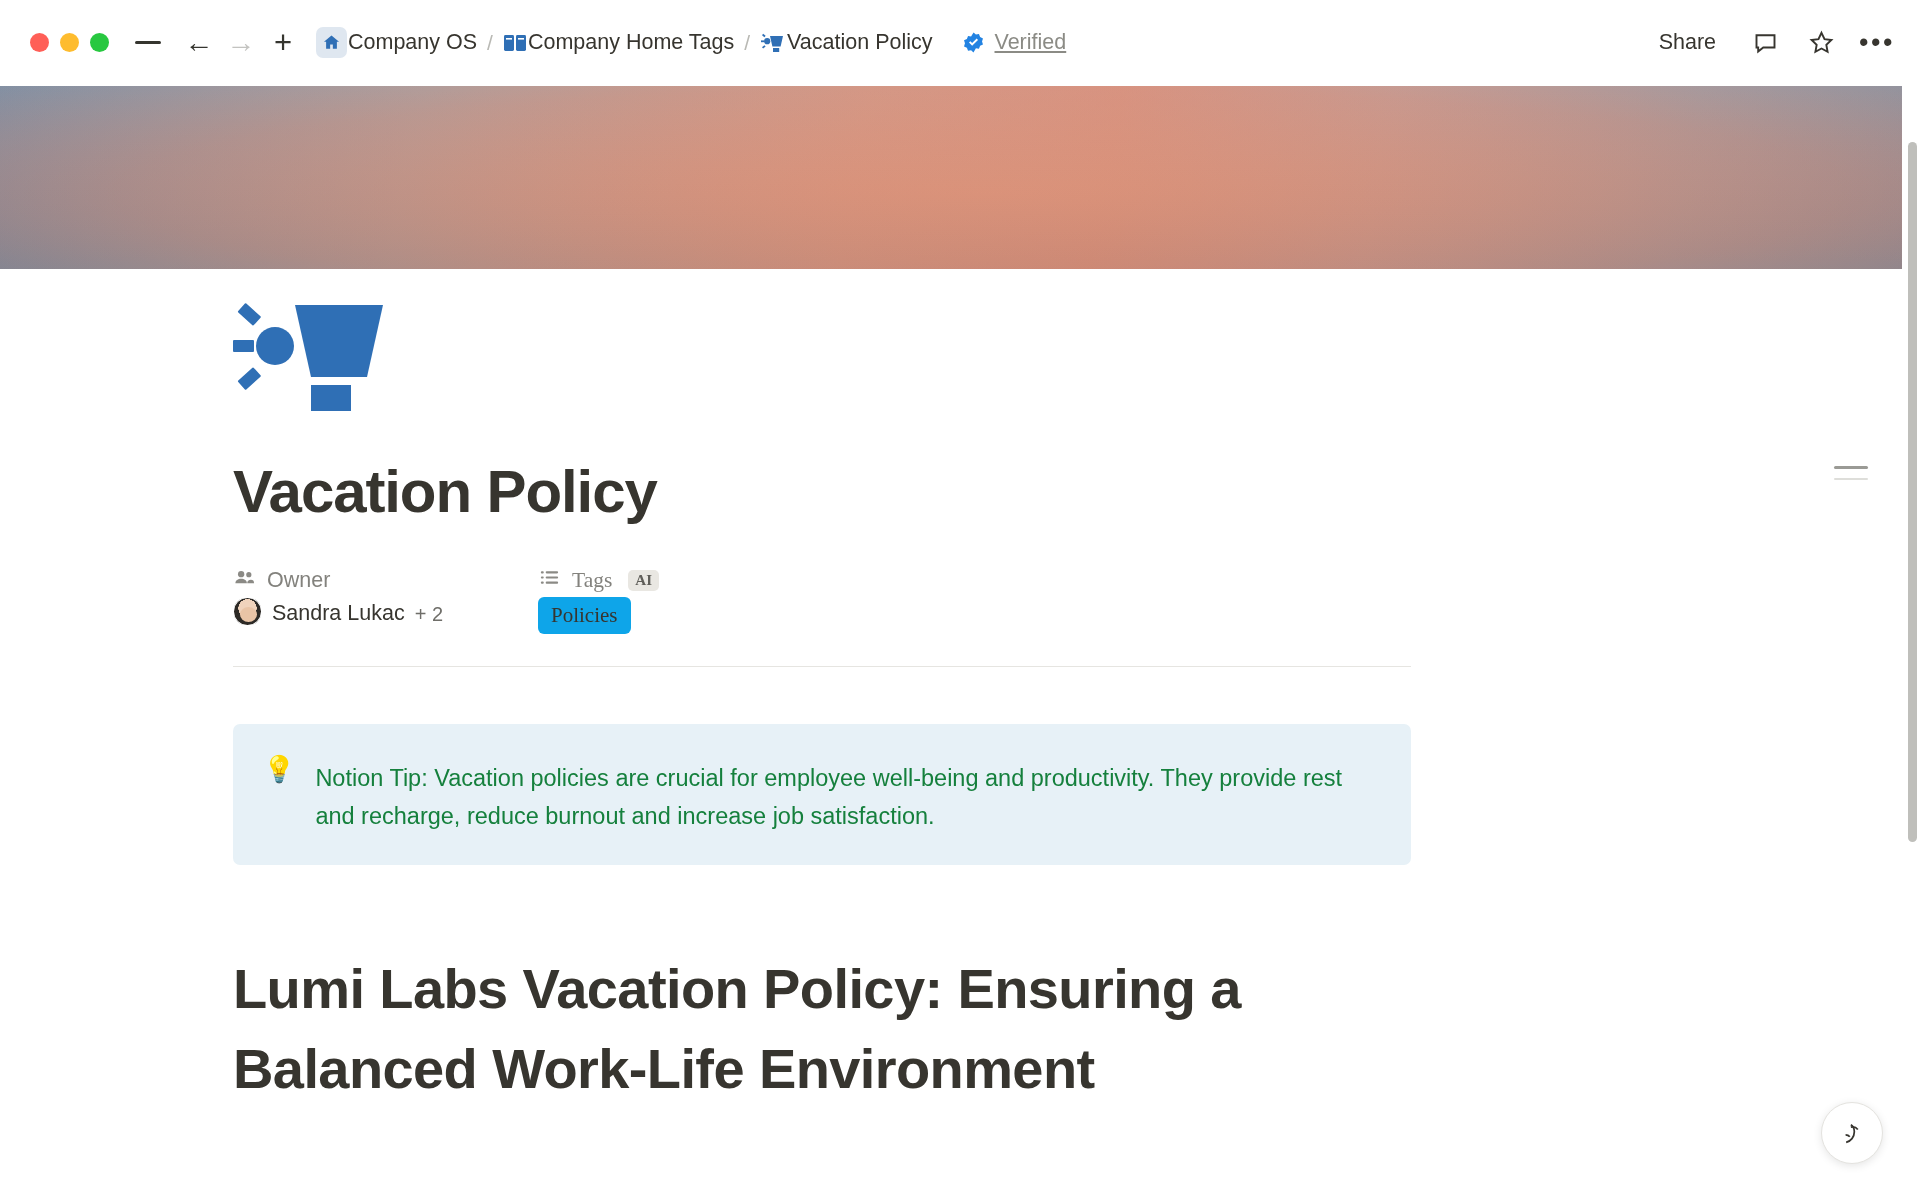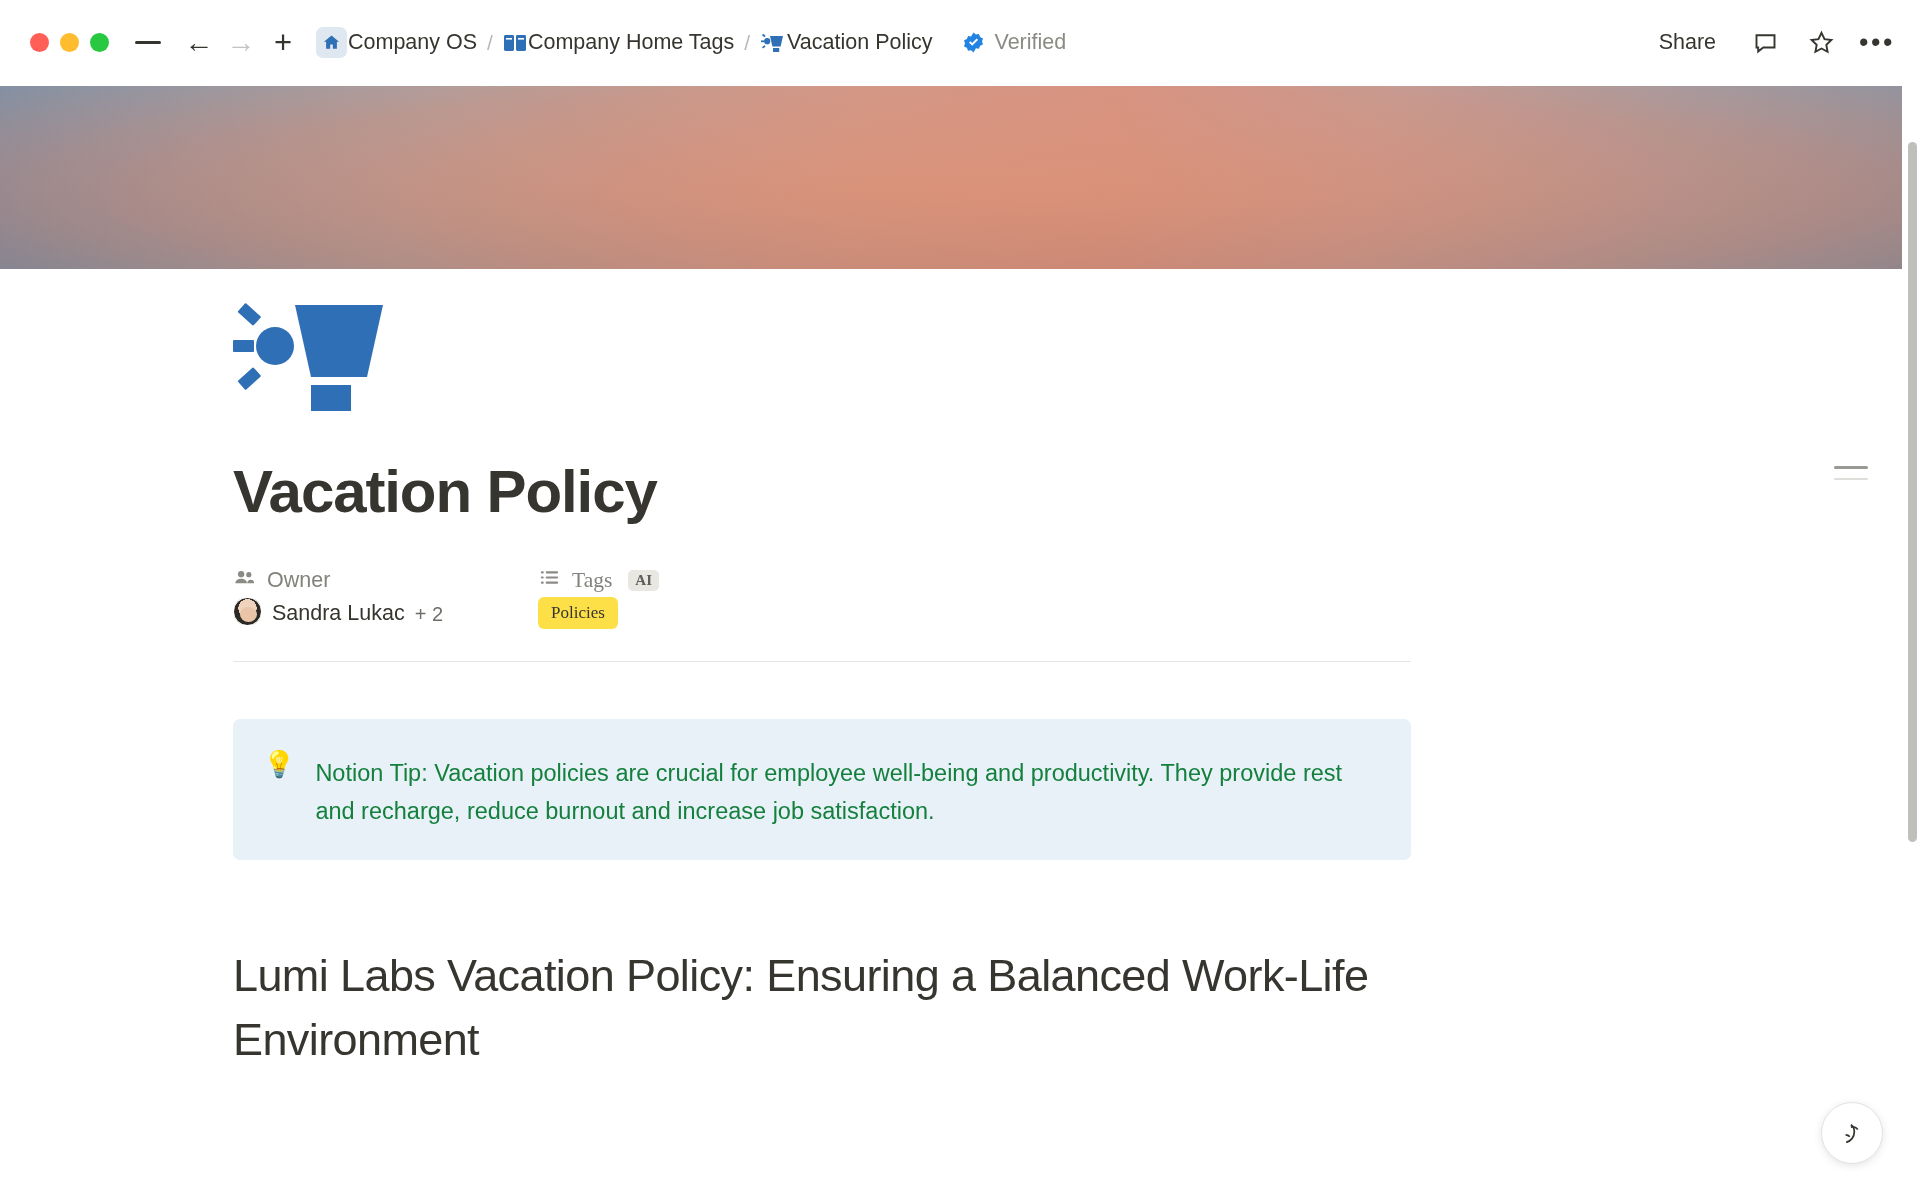--- a/index.html
+++ b/index.html
@@ -43,21 +43,21 @@
   .breadcrumb { display: flex; align-items: center; gap: 0px; font-size: 21.5px; color: #37352f; }
   .crumb { display: flex; align-items: center; gap: 1px; padding: 3px 7px; border-radius: 6px; white-space: nowrap; }
   .crumb-sep { color: #b9b9b4; font-size: 21px; padding: 0 3px; }
   .home-chip {
     width: 31px; height: 31px; border-radius: 7px;
     background: #dfe7f0;
     display:flex; align-items:center; justify-content:center;
   }
   .crumb-ico { font-size: 20px; line-height: 1; display:inline-flex; }
 
-  .verified-chip { display:flex; align-items:center; gap: 10px; margin-left: 22px; font-size: 21.5px; color: #8b8b85; }
+  .verified-chip { display:flex; align-items:center; gap: 10px; margin-left: 22px; font-size: 21.5px; color: #8b8b85; text-decoration: underline; }
   .verified-badge { width: 23px; height: 23px; }
 
   .tb-right { margin-left: auto; display: flex; align-items: center; gap: 22px; }
   .share-btn { font-size: 21.5px; color: #37352f; padding: 5px 10px; border-radius: 6px; }
   .tb-ico { width: 34px; height: 34px; display:flex; align-items:center; justify-content:center; color:#37352f; }
   .dots { letter-spacing: 2.5px; font-size: 27px; line-height: 0.4; color:#37352f; }
 
   
   .cover {
     position: relative;
@@ -116,39 +116,39 @@
     border-radius:50%; background:#e9c4a6;
   }
   .plus-two { color: #6f6e69; font-size: 20px; }
 
   .ai-badge {
     background: #e9e7e2; color: #5f5e59;
     font-size: 15px; font-weight: 600;
     padding: 2px 7px; border-radius: 5px; margin-left: 5px;
   }
   .tag-pill {
-    background: #fde047; color: #37352f;
-    font-size: 17px; padding: 6px 13px; border-radius: 6px;
+    background: #0ea5e9; color: #37352f;
+    font-size: 21px; padding: 6px 13px; border-radius: 6px;
   }
 
   .divider { margin: 32px 233px 0 233px; height: 1px; background: #e6e5e1; width: 1178px; }
 
   
   .callout {
     margin: 57px 0 0 0; width: 1178px;
     background: #e7f1f7; border-radius: 7px;
     padding: 27px 30px 30px 30px;
     display: flex; gap: 20px;
   }
   .callout-emoji { font-size: 26px; line-height: 1.45; }
   .callout-text { font-size: 23.5px; line-height: 1.62; color: #15803d; max-width: 1055px; margin-top: 8px; }
 
   .h1 {
     margin-top: 84px;
-    font-size: 45px; font-weight: normal; letter-spacing: -0.6px;
+    font-size: 56px; font-weight: bold; letter-spacing: -0.6px;
     line-height: 1.42; color: #37352f; max-width: 1180px;
   }
 
   
   .collapse {
     position: absolute; right: 52px; top: 380px;
     display: flex; flex-direction: column; gap: 9px; align-items: flex-end;
   }
   .collapse i { display:block; height: 2.6px; background: #9a9a95; border-radius: 2px; }
   .collapse i:first-child { width: 34px; }

